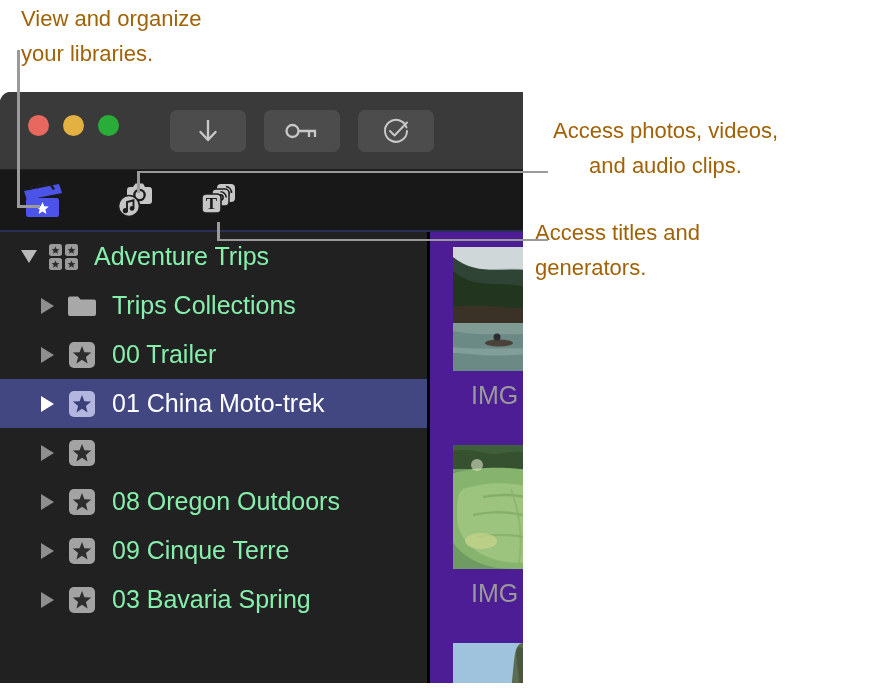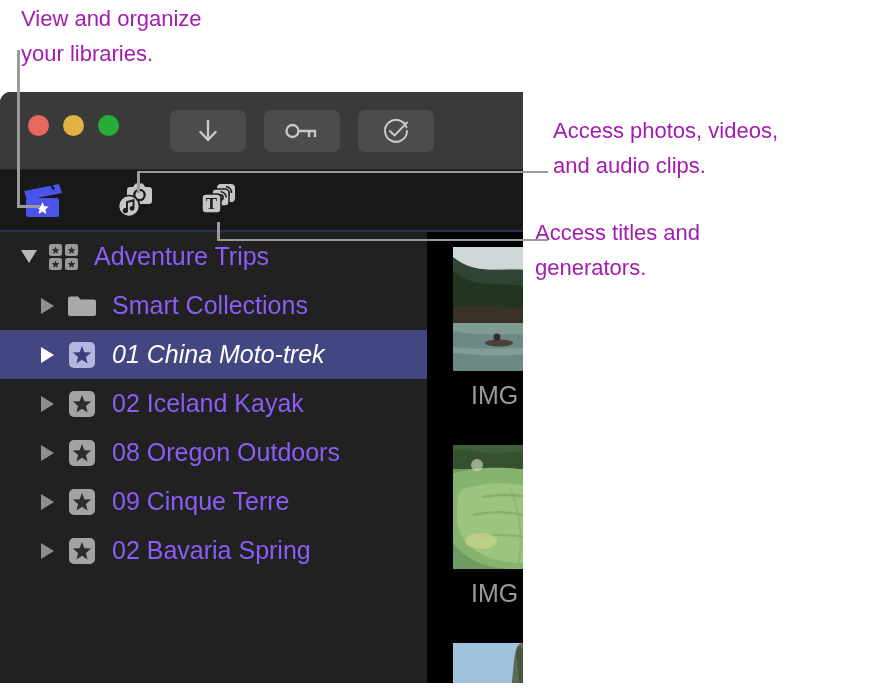--- a/index.html
+++ b/index.html
@@ -12,29 +12,29 @@
     height: 690px;
     position: relative;
     overflow: hidden;
     font-family: "Liberation Sans", sans-serif;
     -webkit-font-smoothing: antialiased;
   }
 
   
   .callout {
     position: absolute;
-    color: #a21caf;
+    color: #a16207;
     font-size: 22px;
     line-height: 35px;
     font-family: "Liberation Sans", sans-serif;
     white-space: pre;
     z-index: 40;
   }
   #callout-libraries { left: 21px; top: 1px; }
-  #callout-media     { left: 553px; top: 113px; }
+  #callout-media     { left: 553px; top: 113px; text-align: center; }
   #callout-titles    { left: 535px; top: 215px; }
 
   .leader {
     position: absolute;
     background: #9a9a9a;
     z-index: 45;
   }
 
   
   #app-window {
@@ -123,28 +123,27 @@
     bottom: 0;
     background: #212121;
     border-right: 3px solid #000000;
     overflow: hidden;
   }
   .row {
     position: relative;
     height: 49px;
     display: flex;
     align-items: center;
-    color: #8b5cf6;
+    color: #86efac;
     font-size: 25px;
     white-space: nowrap;
   }
   .row.selected {
     background: #424782;
     color: #ffffff;
-    font-style: italic;
   }
   .disclosure {
     width: 22px;
     margin-left: 18px;
     margin-right: 8px;
     flex: 0 0 auto;
     display: flex;
     align-items: center;
     justify-content: center;
   }
@@ -173,21 +172,21 @@
   }
   .row-label { flex: 0 0 auto; }
 
   
   #browser {
     position: absolute;
     left: 430px;
     top: 140px;
     right: 0;
     bottom: 0;
-    background: #000000;
+    background: #4c1d95;
     overflow: hidden;
   }
   .thumb-cell {
     position: absolute;
     left: 23px;
     width: 140px;
   }
   .thumb {
     width: 140px;
     height: 124px;
@@ -335,23 +334,35 @@
 
     <div class="row indent">
       <span class="disclosure">
         <span class="tri-right"></span>
       </span>
       <span class="row-icon">
         <svg width="30" height="24" viewBox="0 0 30 24">
           <path d="M1 4.5 A2 2 0 0 1 3 2.5 L11 2.5 L13.5 5.5 L27 5.5 A2 2 0 0 1 29 7.5 L29 20 A2 2 0 0 1 27 22 L3 22 A2 2 0 0 1 1 20 Z" fill="#a8a8a8"></path>
         </svg>
       </span>
-      <span class="row-label">Smart Collections</span>
-    </div>
-
+      <span class="row-label">Trips Collections</span>
+    </div>
+
+    <div class="row indent">
+      <span class="disclosure">
+        <span class="tri-right"></span>
+      </span>
+      <span class="row-icon">
+        <svg width="30" height="30" viewBox="0 0 30 30">
+          <rect x="2" y="2" width="26" height="26" rx="5" fill="#a3a3a3"></rect>
+          <polygon points="15,6 17.4,12.3 24.2,12.6 18.9,16.9 20.6,23.5 15,19.7 9.4,23.5 11.1,16.9 5.8,12.6 12.6,12.3" fill="#2d2d2d"></polygon>
+        </svg>
+      </span>
+      <span class="row-label">00 Trailer</span>
+    </div>
 
     <div class="row indent selected">
       <span class="disclosure">
         <span class="tri-right"></span>
       </span>
       <span class="row-icon">
         <svg width="30" height="30" viewBox="0 0 30 30">
           <rect x="2" y="2" width="26" height="26" rx="5" fill="#b3b7e0"></rect>
           <polygon points="15,6 17.4,12.3 24.2,12.6 18.9,16.9 20.6,23.5 15,19.7 9.4,23.5 11.1,16.9 5.8,12.6 12.6,12.3" fill="#3a3f78"></polygon>
         </svg>
@@ -362,21 +373,20 @@
     <div class="row indent">
       <span class="disclosure">
         <span class="tri-right"></span>
       </span>
       <span class="row-icon">
         <svg width="30" height="30" viewBox="0 0 30 30">
           <rect x="2" y="2" width="26" height="26" rx="5" fill="#a3a3a3"></rect>
           <polygon points="15,6 17.4,12.3 24.2,12.6 18.9,16.9 20.6,23.5 15,19.7 9.4,23.5 11.1,16.9 5.8,12.6 12.6,12.3" fill="#2d2d2d"></polygon>
         </svg>
       </span>
-      <span class="row-label">02 Iceland Kayak</span>
     </div>
 
     <div class="row indent">
       <span class="disclosure">
         <span class="tri-right"></span>
       </span>
       <span class="row-icon">
         <svg width="30" height="30" viewBox="0 0 30 30">
           <rect x="2" y="2" width="26" height="26" rx="5" fill="#a3a3a3"></rect>
           <polygon points="15,6 17.4,12.3 24.2,12.6 18.9,16.9 20.6,23.5 15,19.7 9.4,23.5 11.1,16.9 5.8,12.6 12.6,12.3" fill="#2d2d2d"></polygon>
@@ -401,21 +411,21 @@
     <div class="row indent">
       <span class="disclosure">
         <span class="tri-right"></span>
       </span>
       <span class="row-icon">
         <svg width="30" height="30" viewBox="0 0 30 30">
           <rect x="2" y="2" width="26" height="26" rx="5" fill="#a3a3a3"></rect>
           <polygon points="15,6 17.4,12.3 24.2,12.6 18.9,16.9 20.6,23.5 15,19.7 9.4,23.5 11.1,16.9 5.8,12.6 12.6,12.3" fill="#2d2d2d"></polygon>
         </svg>
       </span>
-      <span class="row-label">02 Bavaria Spring</span>
+      <span class="row-label">03 Bavaria Spring</span>
     </div>
 
   </div>
 
   <div id="browser">
 
     <div class="thumb-cell" style="top:15px;">
       <div class="thumb">
         <svg width="140" height="124" viewBox="0 0 140 124" preserveAspectRatio="none">
           <rect width="140" height="124" fill="#b9c4c6"></rect>

